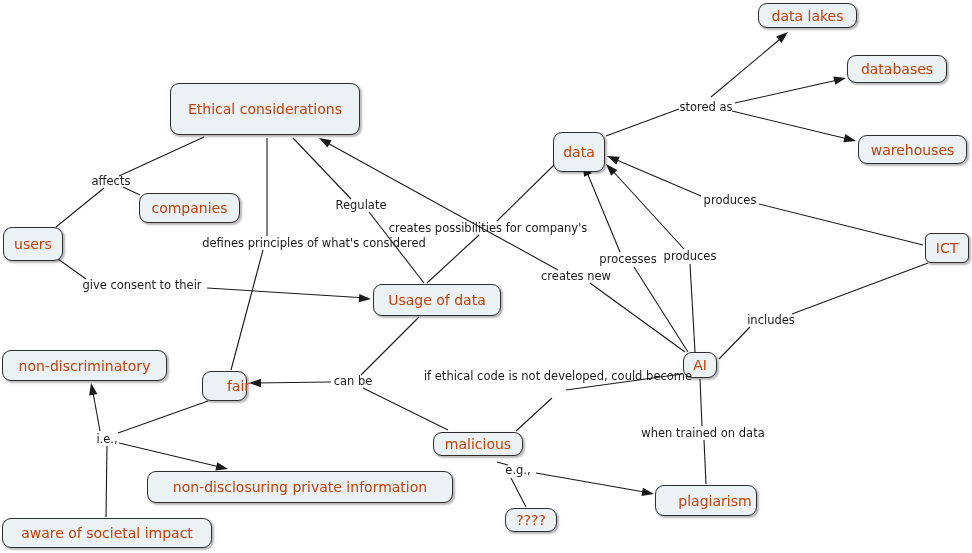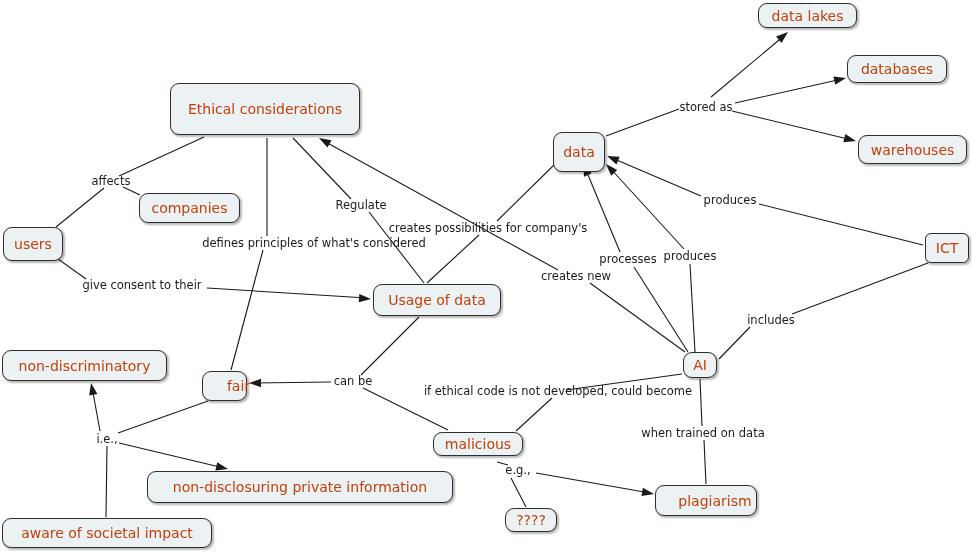--- a/index.html
+++ b/index.html
@@ -118,17 +118,17 @@
     <div class="link-label" style="left: 730px; top: 200px;">produces</div>
     <div class="link-label" style="left: 361px; top: 205px;">Regulate</div>
     <div class="link-label" style="left: 488px; top: 228px;">creates possibilities for company's</div>
     <div class="link-label" style="left: 270px; top: 243px; margin-left: 44px;">defines principles of what's considered</div>
     <div class="link-label" style="left: 628px; top: 259px;">processes</div>
     <div class="link-label" style="left: 690px; top: 256px;">produces</div>
     <div class="link-label" style="left: 576px; top: 276px;">creates new</div>
     <div class="link-label" style="left: 142px; top: 285px;">give consent to their</div>
     <div class="link-label" style="left: 771px; top: 320px;">includes</div>
     <div class="link-label" style="left: 353px; top: 381px;">can be</div>
-    <div class="link-label" style="left: 558px; top: 391px;">if ethical code is not developed, could become</div>
+    <div class="link-label" style="left: 558px; top: 376px;">if ethical code is not developed, could become</div>
     <div class="link-label" style="left: 107px; top: 439px;">i.e.,</div>
     <div class="link-label" style="left: 703px; top: 433px;">when trained on data</div>
     <div class="link-label" style="left: 518px; top: 470px;">e.g.,</div>
   </div>
 
 </body></html>

